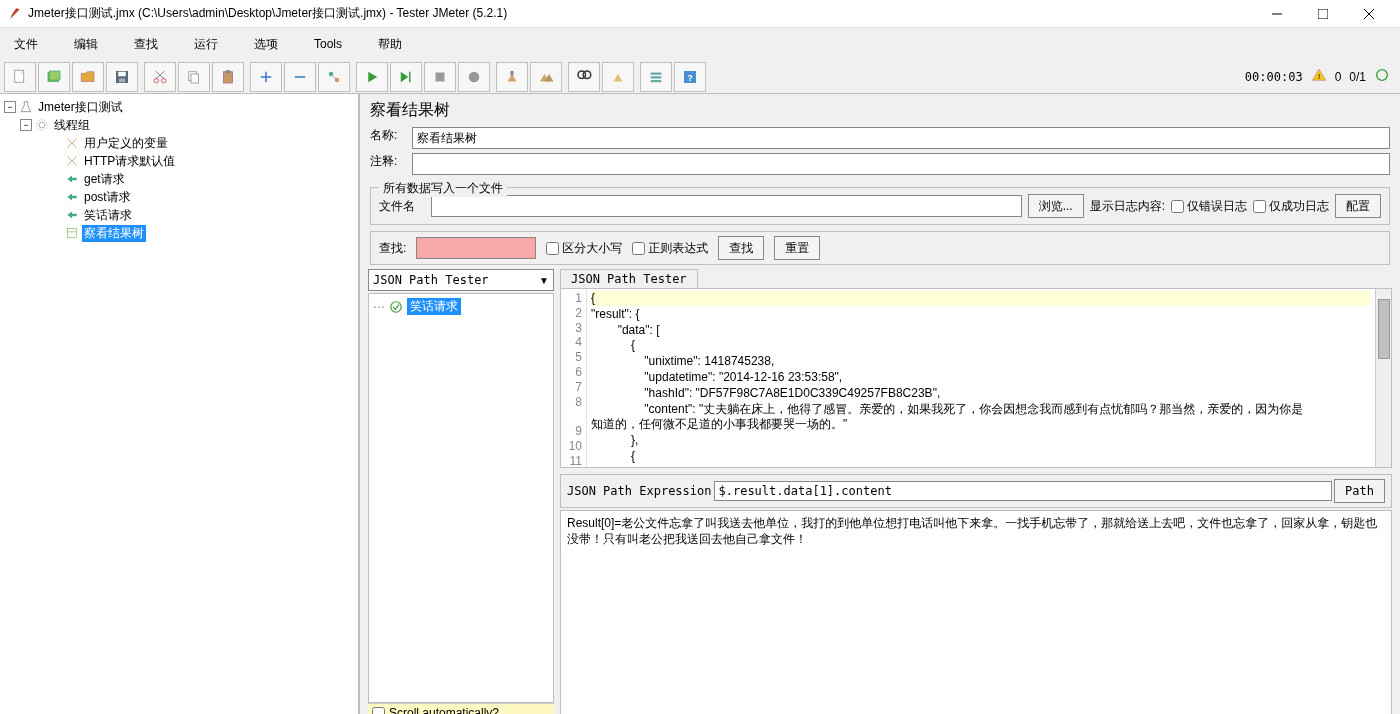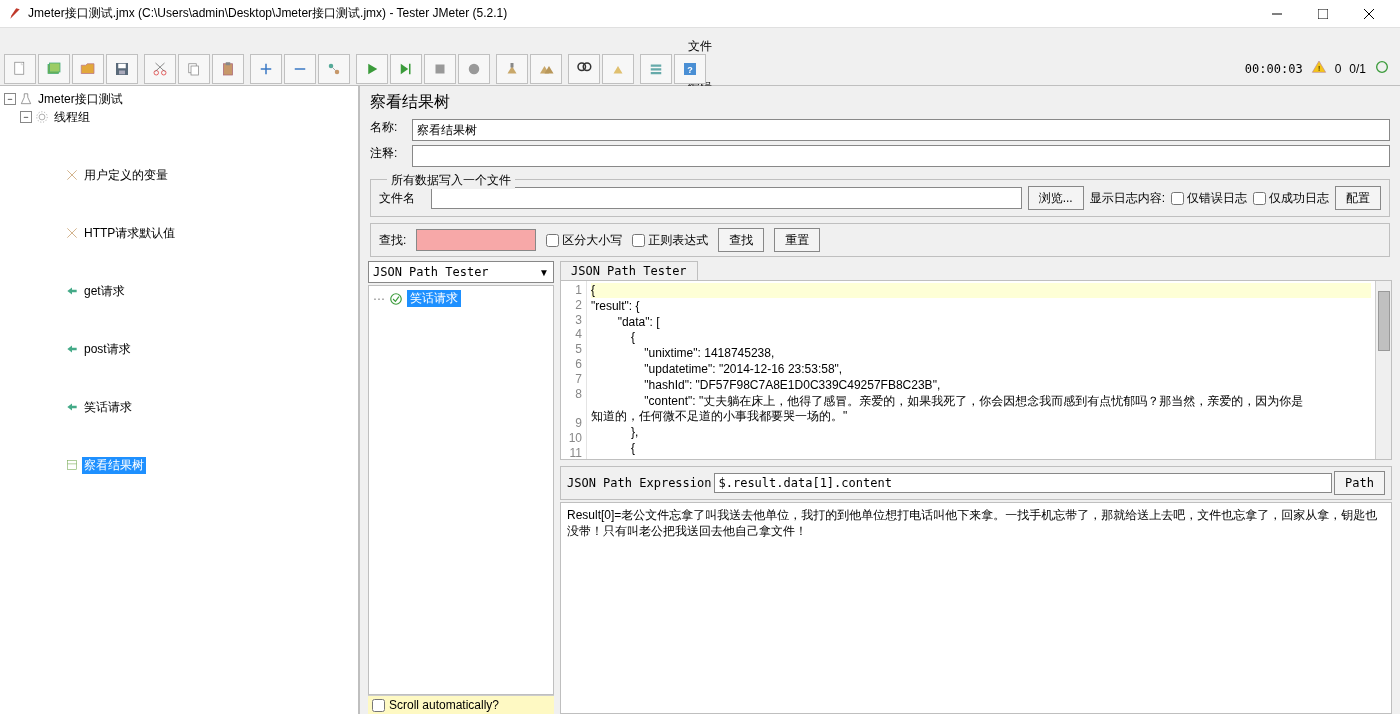--- a/index.html
+++ b/index.html
@@ -5,50 +5,50 @@
 * { box-sizing: border-box; margin: 0; padding: 0; font-family: "Microsoft YaHei", SimSun, Arial, sans-serif; font-size: 12px; }
 body { background: #fff; width: 1400px; height: 714px; overflow: hidden; }
 
 .titlebar { height: 28px; display: flex; align-items: center; padding: 0 8px; background: #fff; border-bottom: 1px solid #e0e0e0; }
 .titlebar .icon-feather { width: 14px; height: 14px; margin-right: 6px; }
 .titlebar .title { flex: 1; }
 .win-controls { display: flex; gap: 0; }
 .win-btn { width: 46px; height: 28px; display: flex; align-items: center; justify-content: center; }
 .win-btn svg { width: 10px; height: 10px; }
 
-.menubar { height: 24px; display: flex; align-items: center; padding: 8px 6px; background: #f0f0f0; gap: 20px; flex-direction: column; }
+.menubar { height: 24px; display: flex; align-items: center; padding: 16px 6px; background: #f0f0f0; gap: 20px; }
 .menubar .menu-item { padding: 2px 8px; }
 
 .toolbar { height: 34px; display: flex; align-items: center; padding: 2px 4px; background: #f0f0f0; border-bottom: 1px solid #bfbfbf; }
 .tool-btn { width: 32px; height: 30px; border: 1px solid #c0c0c0; background: #f7f7f7; display: flex; align-items: center; justify-content: center; margin-right: 2px; }
 .tool-btn svg { width: 18px; height: 18px; }
 .tool-sep { width: 4px; }
 .toolbar-right { margin-left: auto; display: flex; align-items: center; gap: 8px; padding-right: 6px; }
 .timer { font-family: monospace; }
 
 .main { display: flex; height: calc(714px - 28px - 24px - 34px); }
 .tree-panel { width: 360px; border-right: 2px solid #bfbfbf; background: #fff; padding: 4px 0 0 4px; overflow: auto; }
 .tree-node { display: flex; align-items: center; height: 18px; }
 .tree-node .expander { width: 12px; height: 12px; border: 1px solid #888; display: flex; align-items: center; justify-content: center; font-size: 9px; margin-right: 2px; }
 .tree-node .node-icon { width: 16px; height: 16px; margin-right: 2px; display:flex; align-items:center; justify-content:center; }
 .tree-node .label { padding: 0 2px; }
 .tree-node.selected .label { background: #1e90ff; color: #fff; }
 .indent-1 { margin-left: 16px; }
-.indent-3 { margin-left: 60px; margin-top: 40px; }
+.indent-3 { margin-left: 60px; }
 
 .right-panel { flex: 1; display: flex; flex-direction: column; background: #f0f0f0; }
 
 .header-area { padding: 6px 10px 4px 10px; }
 .header-title { font-size: 16px; padding-bottom: 6px; }
 .form-row { display: flex; align-items: flex-start; margin-bottom: 4px; gap: 6px; }
 .form-row label { width: 36px; }
 .form-row input[type=text] { flex: 1; height: 22px; border: 1px solid #888; padding: 0 4px; background: #fff; }
 
 .fieldset { border: 1px solid #bfbfbf; margin: 4px 10px 0 10px; padding: 6px 8px; position: relative; }
-.fieldset .legend { position: absolute; top: -8px; left: 16px; background: #f0f0f0; padding: 0 4px; font-size: 12px; }
+.fieldset .legend { position: absolute; top: -8px; left: 8px; background: #f0f0f0; padding: 0 4px; font-size: 12px; }
 .file-row { display: flex; align-items: center; gap: 6px; }
 .file-row .file-label { width: 46px; }
 .file-row input.file-input { flex: 1; height: 22px; border: 1px solid #888; background: #fff; }
 .btn { border: 1px solid #888; background: #f4f4f4; padding: 2px 10px; height: 24px; }
 
 .search-bar { border: 1px solid #bfbfbf; margin: 6px 10px 0 10px; padding: 4px 8px; display: flex; align-items: center; gap: 10px; }
 .search-bar .search-label { }
 .search-bar input.search-input { width: 120px; height: 22px; border: 1px solid #888; background: #f7a8a8; }
 .chk { display: flex; align-items: center; gap: 3px; }
 .chk input { width: 13px; height: 13px; }

